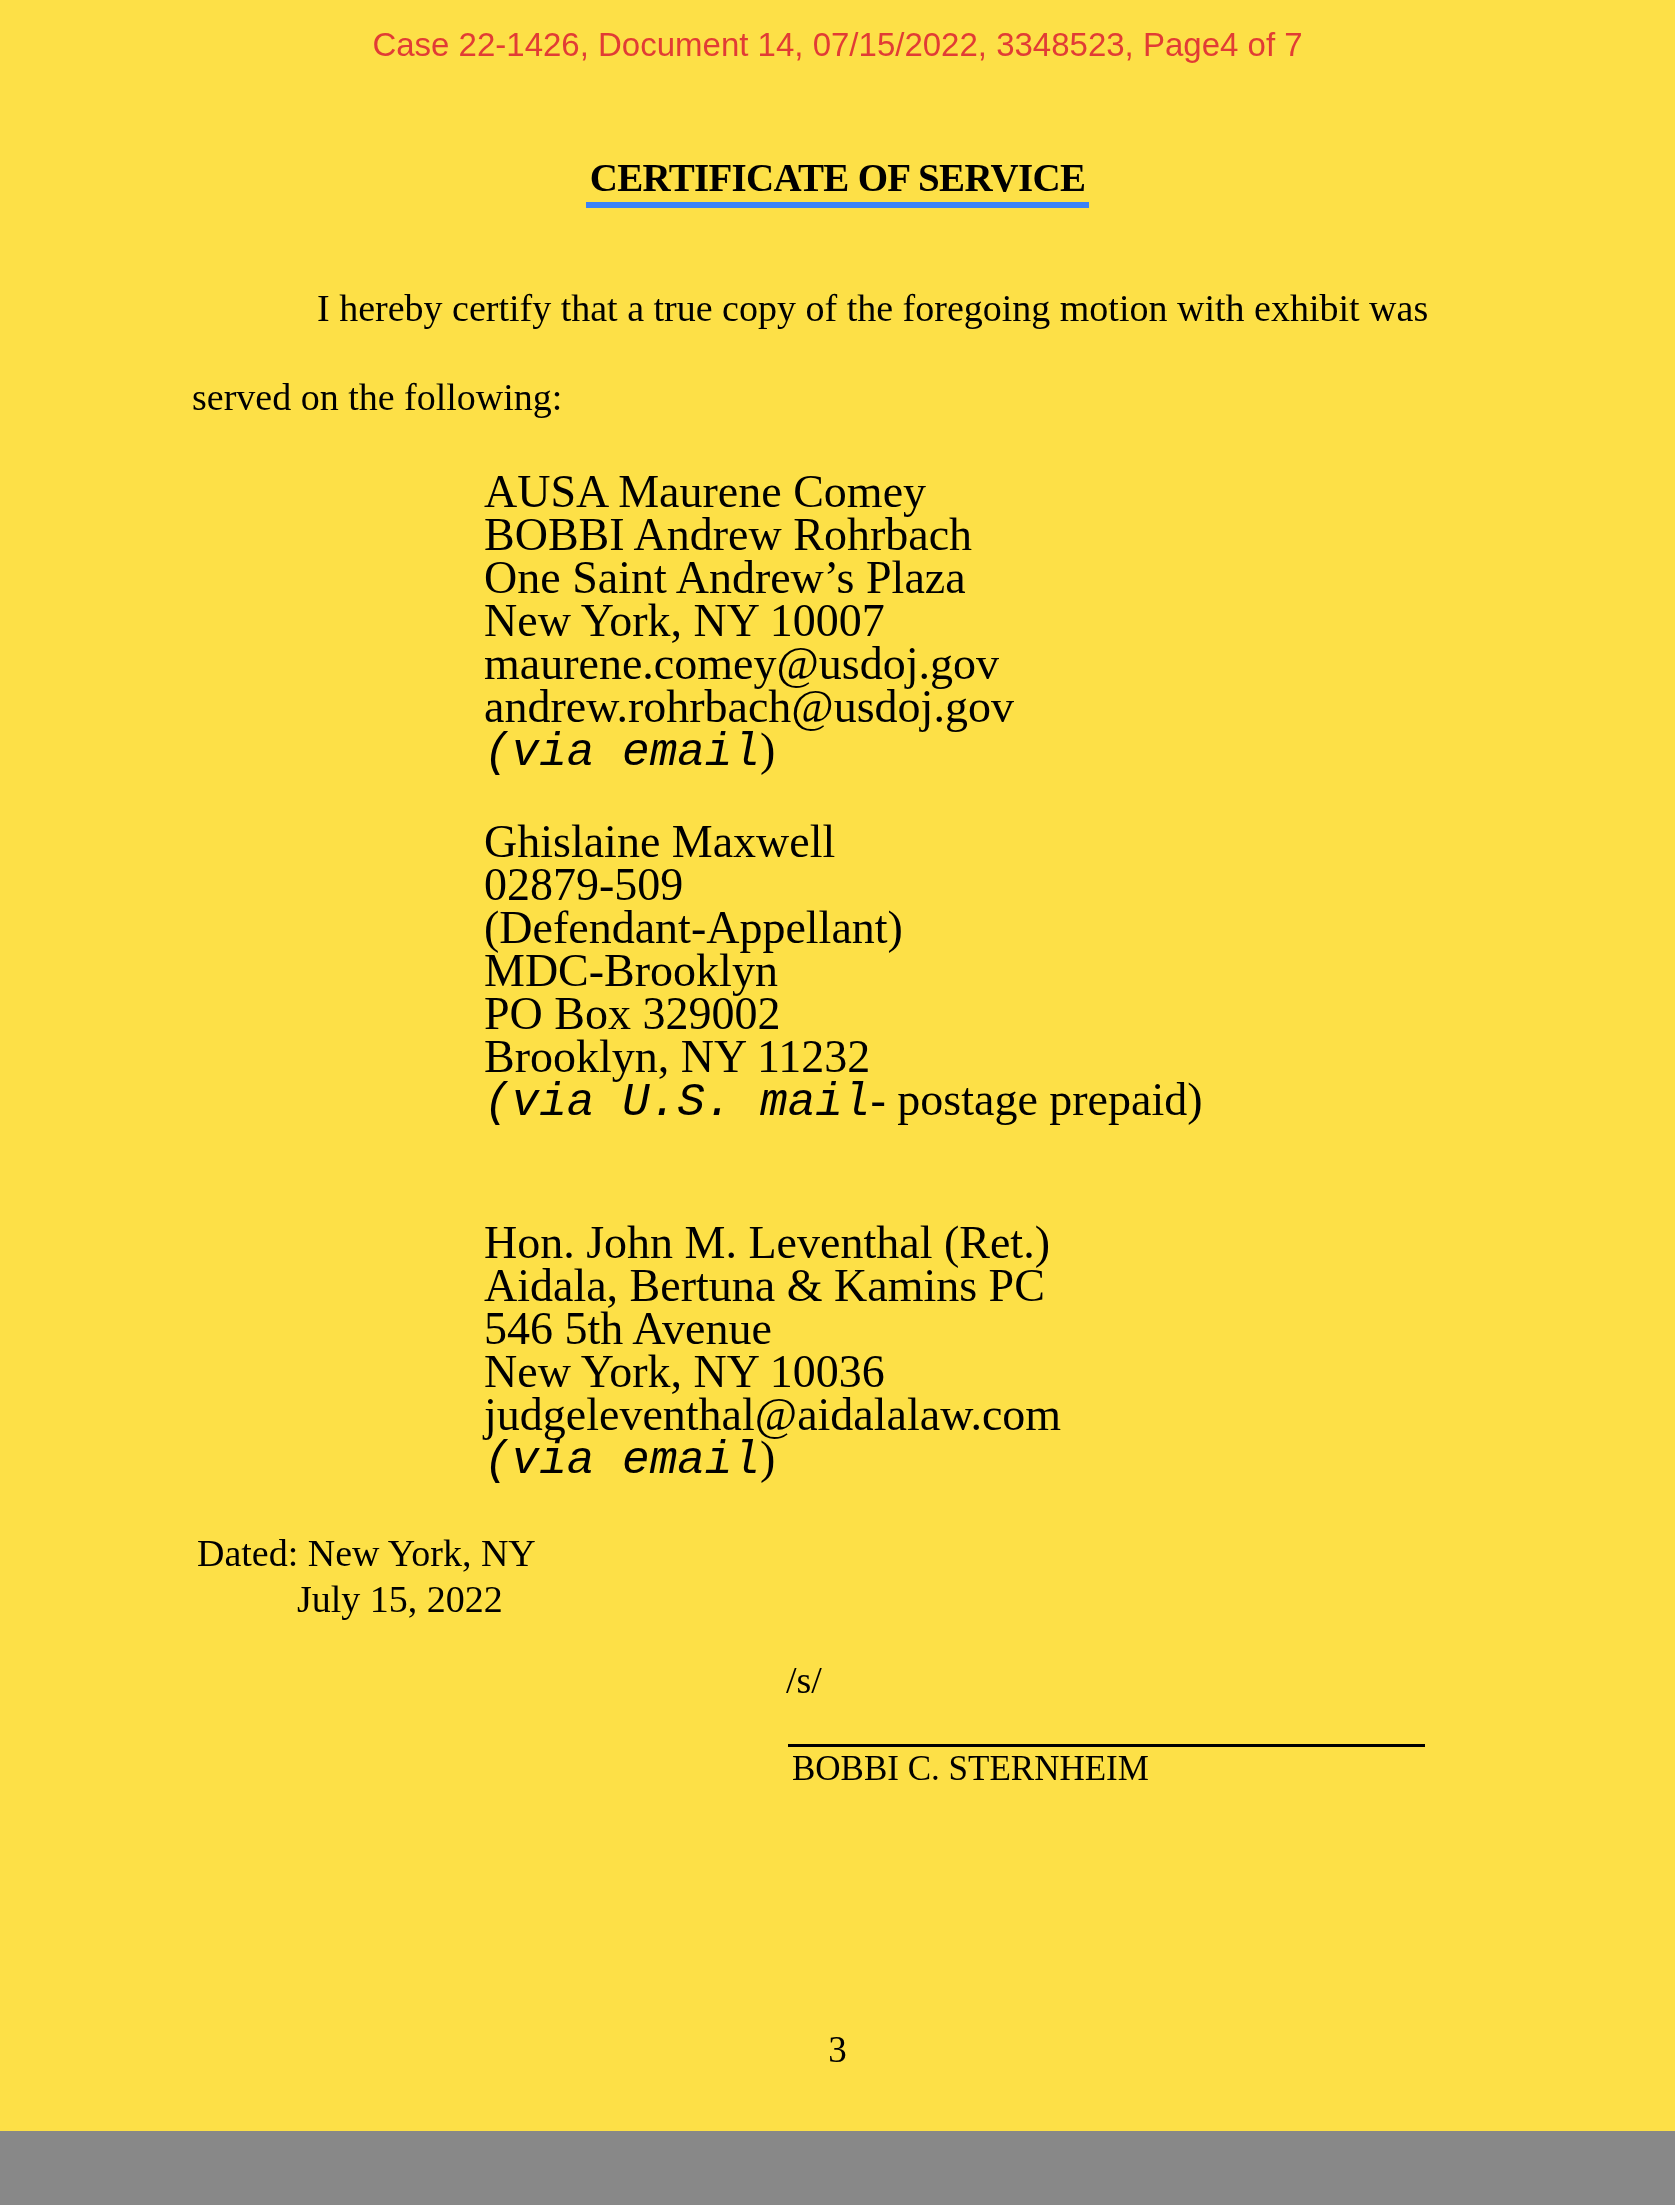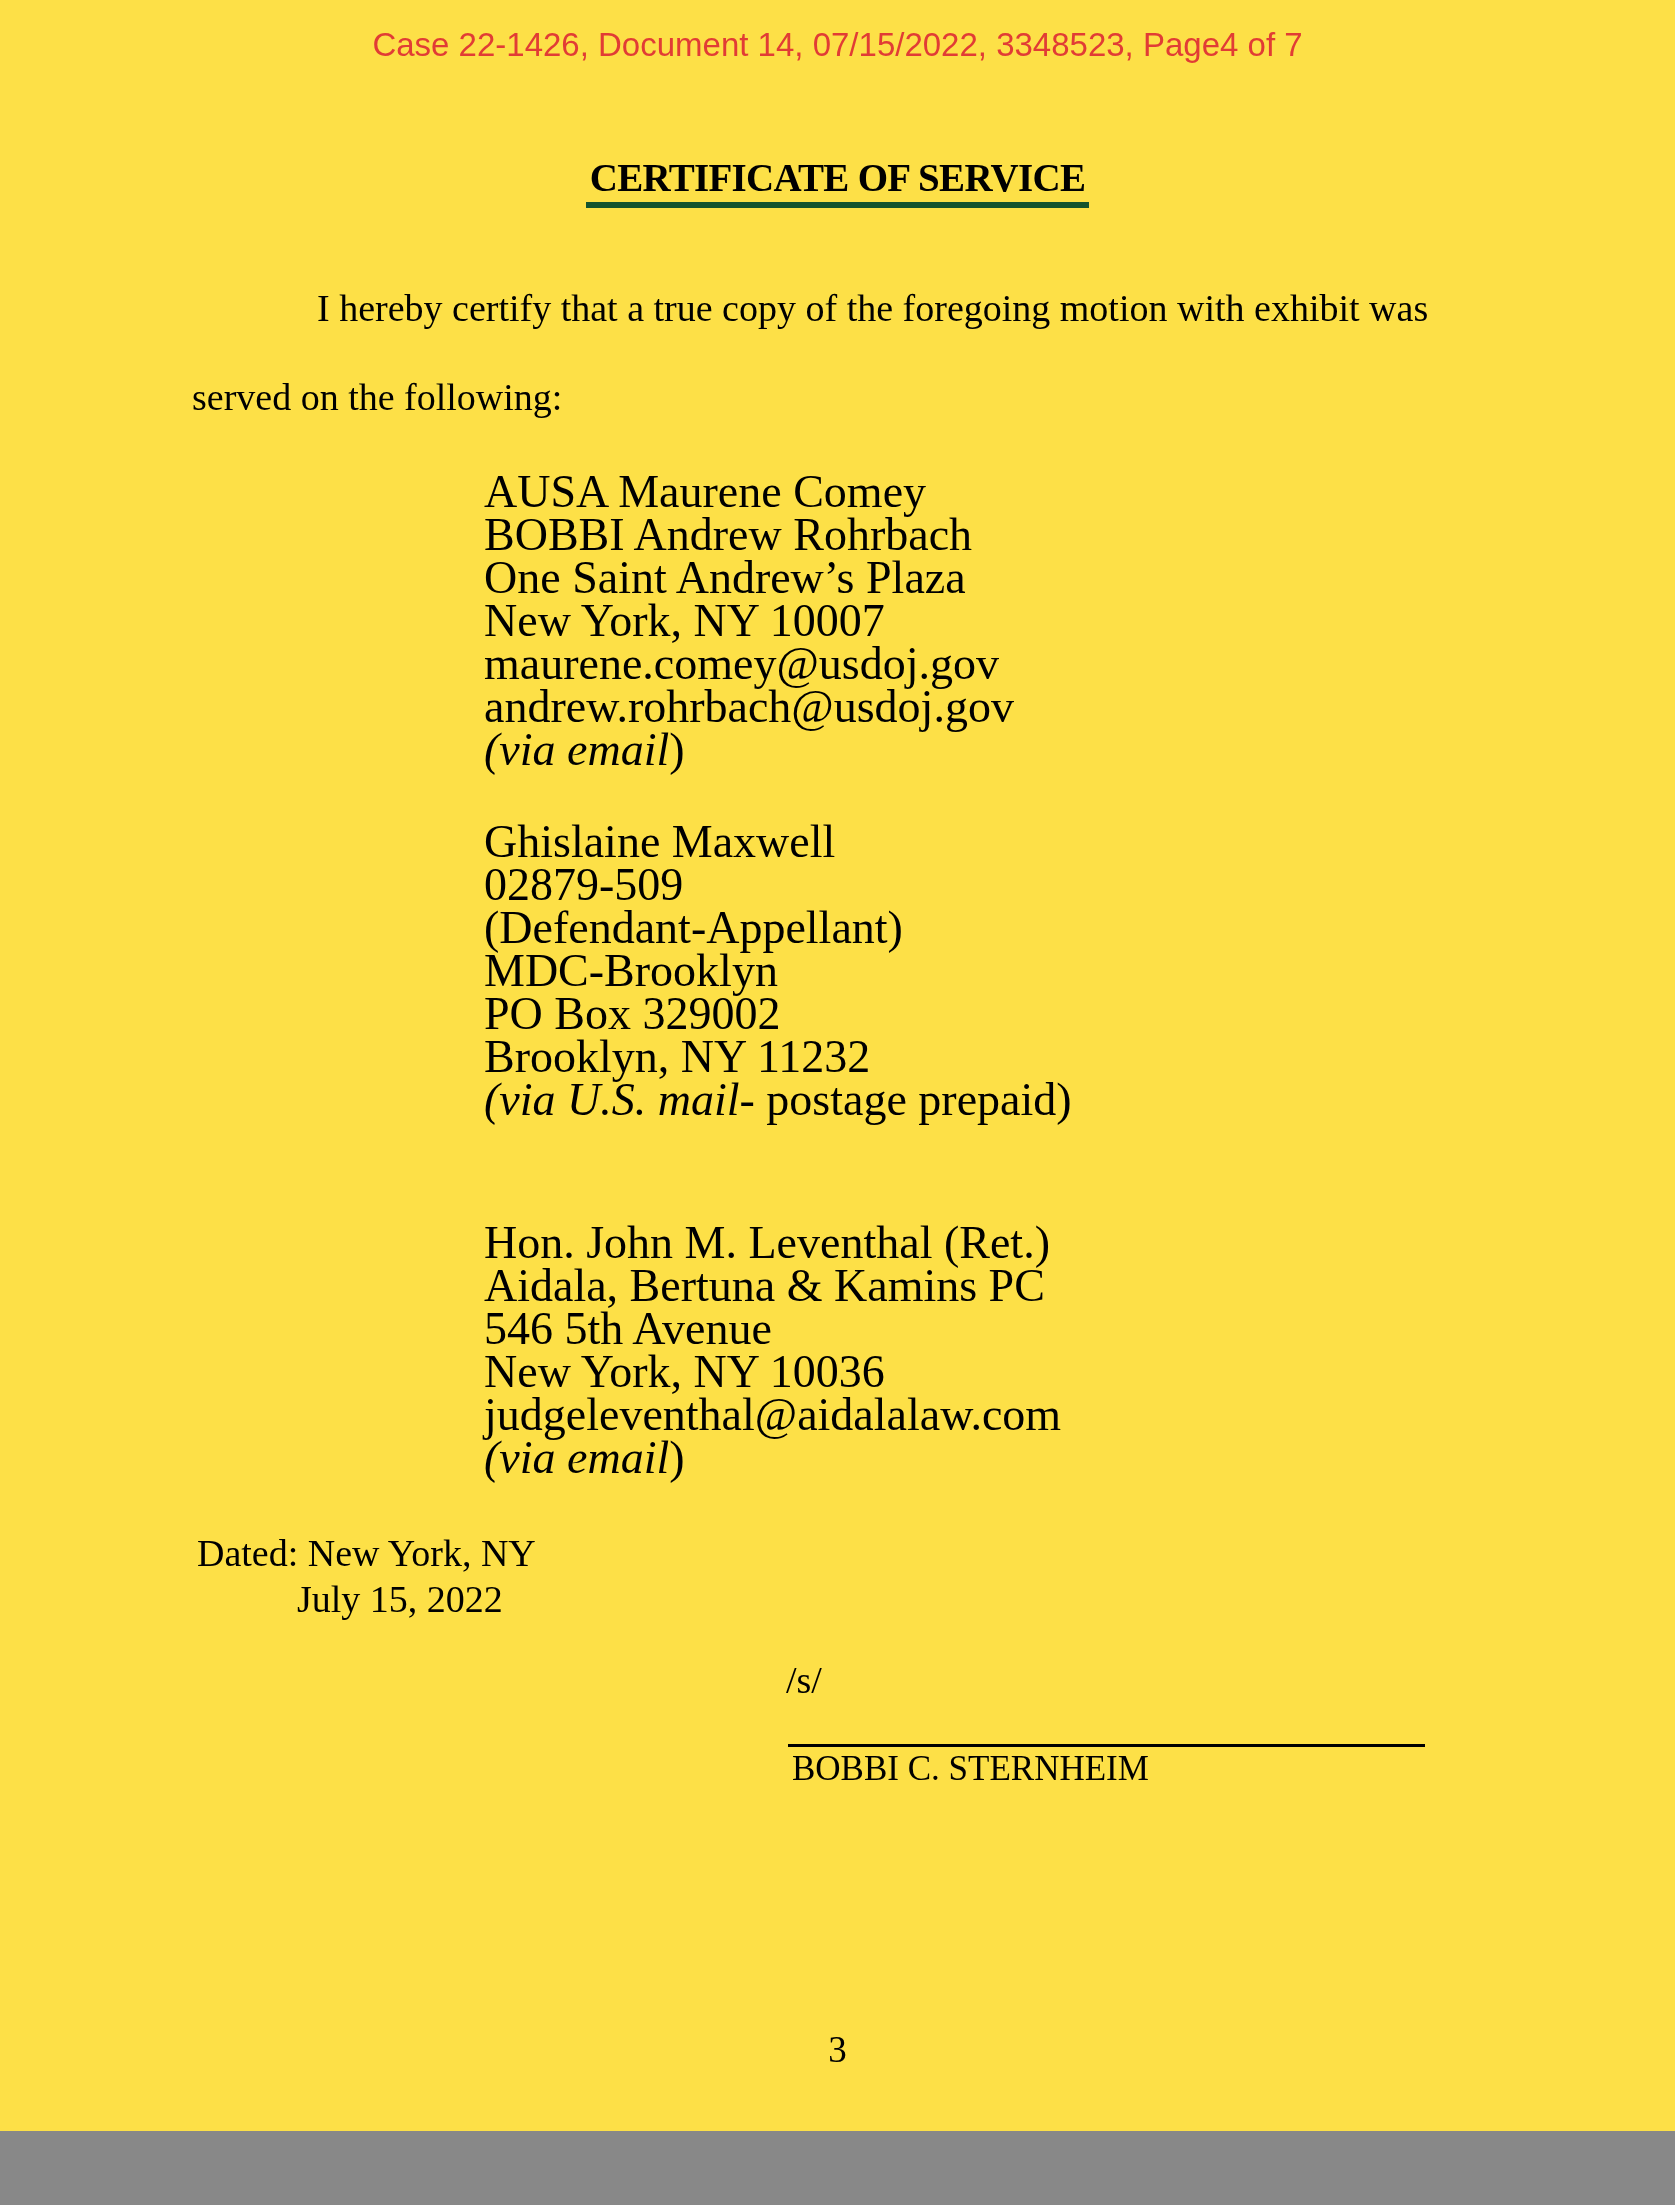--- a/index.html
+++ b/index.html
@@ -33,42 +33,42 @@
     left: 0;
     width: 100%;
     text-align: center;
   }
   .doc-title {
     display: inline-block;
     font-size: 39px;
     font-weight: bold;
     letter-spacing: -0.7px;
     line-height: 43px;
-    border-bottom: 6px solid #14532d;
+    border-bottom: 6px solid #3b82f6;
     padding: 0 4px 2.6px 4px;
   }
   .body-line {
     position: absolute;
     font-size: 38px;
     line-height: 46px;
     white-space: nowrap;
   }
   .body-line-1 { left: 281px; top: 285px; margin-left: 36px; }
   .body-line-2 { left: 192px; top: 374px; }
   .addr-block {
     position: absolute;
     left: 484px;
     font-size: 46px;
     line-height: 43px;
     white-space: nowrap;
   }
   .addr-block-1 { top: 470px; }
   .addr-block-2 { top: 820px; }
   .addr-block-3 { top: 1221px; }
-  .it { font-style: italic; }
+  .it { font-style: italic; font-family: Liberation Mono, monospace; }
   .dated-line {
     position: absolute;
     font-size: 38px;
     line-height: 43px;
     white-space: nowrap;
   }
   .dated-line-1 { left: 197px; top: 1532px; }
   .dated-line-2 { left: 297px; top: 1578px; }
   .s-mark {
     position: absolute;

